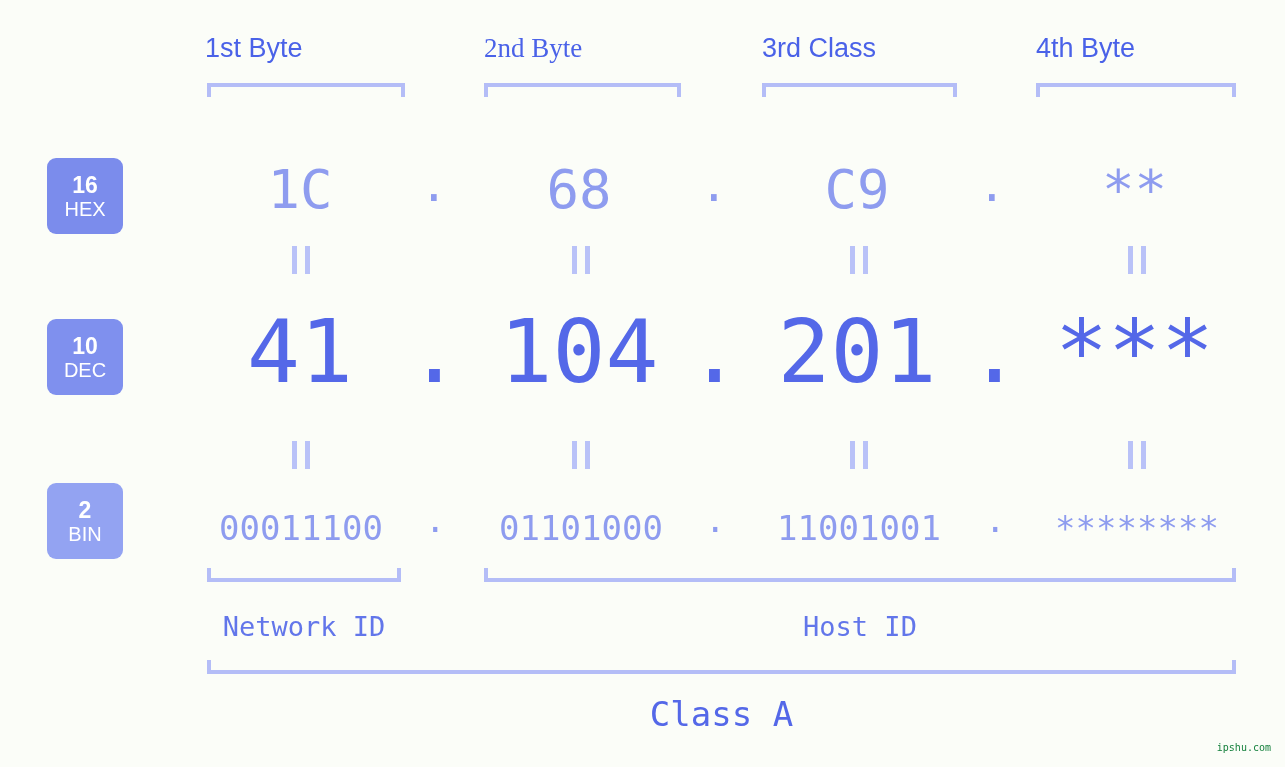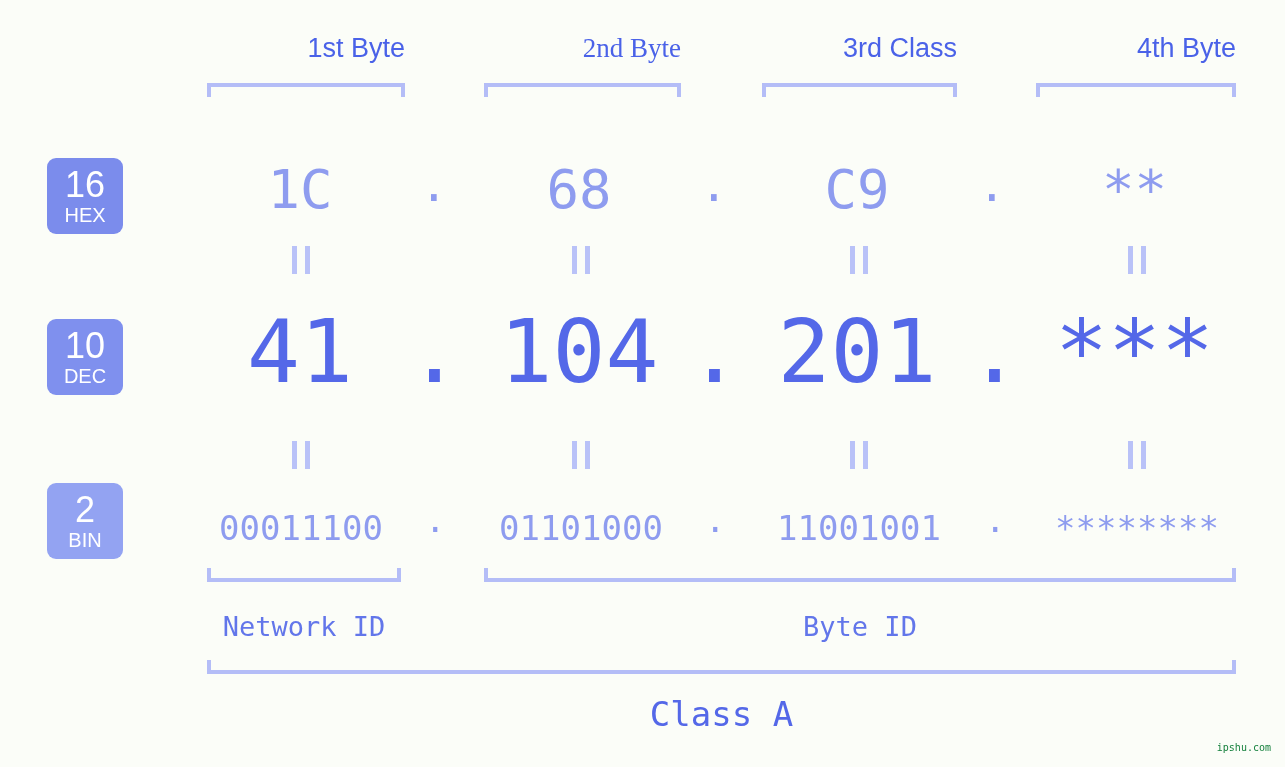--- a/index.html
+++ b/index.html
@@ -18,21 +18,21 @@
   #stage {
     position: relative;
     width: 1285px;
     height: 767px;
   }
 
   
   .byte-header {
     position: absolute;
     top: 33px;
-    text-align: right;
+    text-align: left;
     font-family: "Liberation Sans", sans-serif;
     font-size: 27px;
     color: #4a62e8;
     letter-spacing: 0px;
     white-space: nowrap;
   }
 
   
   .bracket-down {
     position: absolute;
@@ -60,22 +60,22 @@
     border-radius: 9px;
     color: #ffffff;
     display: flex;
     flex-direction: column;
     align-items: center;
     justify-content: center;
     font-family: "Liberation Sans", sans-serif;
     line-height: 1;
   }
   .base-badge .num {
-    font-size: 36px;
-    font-weight: 400;
+    font-size: 23px;
+    font-weight: 700;
     letter-spacing: 0px;
   }
   .base-badge .name {
     font-size: 20px;
     font-weight: 400;
     margin-top: 2px;
   }
 
   
   .val {
@@ -262,20 +262,20 @@
     <div class="val" style="left:760px; width:198px;">11001001</div>
     <div class="dot" style="left:985px;">.</div>
 
     <div class="val" style="left:1038px; width:198px;">********</div>
   </div>
 
   <div class="bracket-up" style="left:207px; top:568px; width:194px;"></div>
   <div class="bracket-up" style="left:484px; top:568px; width:752px;"></div>
 
   <div class="id-label" style="left:207px; top:611px; width:194px;">Network ID</div>
-  <div class="id-label" style="left:484px; top:611px; width:752px;">Byte ID</div>
+  <div class="id-label" style="left:484px; top:611px; width:752px;">Host ID</div>
 
   <div class="bracket-up" style="left:207px; top:660px; width:1029px;"></div>
   <div class="class-label" style="left:207px; top:694px; width:1029px;">Class A</div>
 
   <div class="watermark">ipshu.com</div>
 
 </div>
 
 </body></html>

